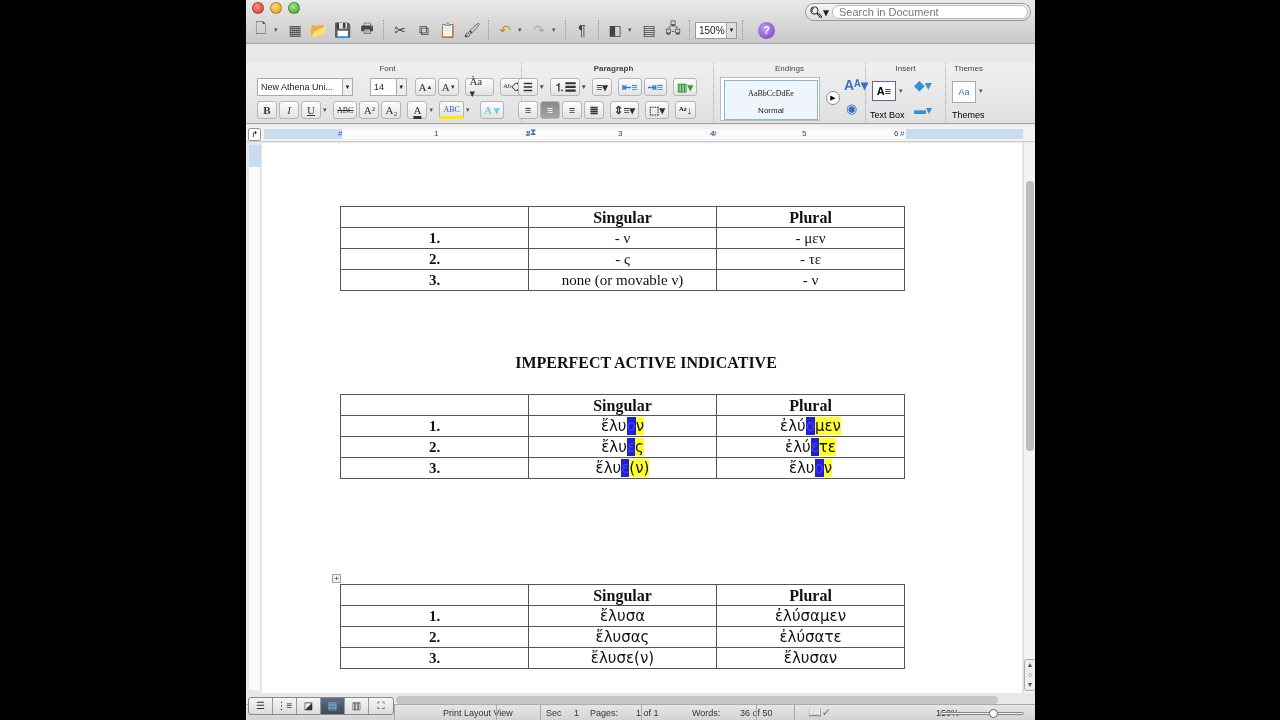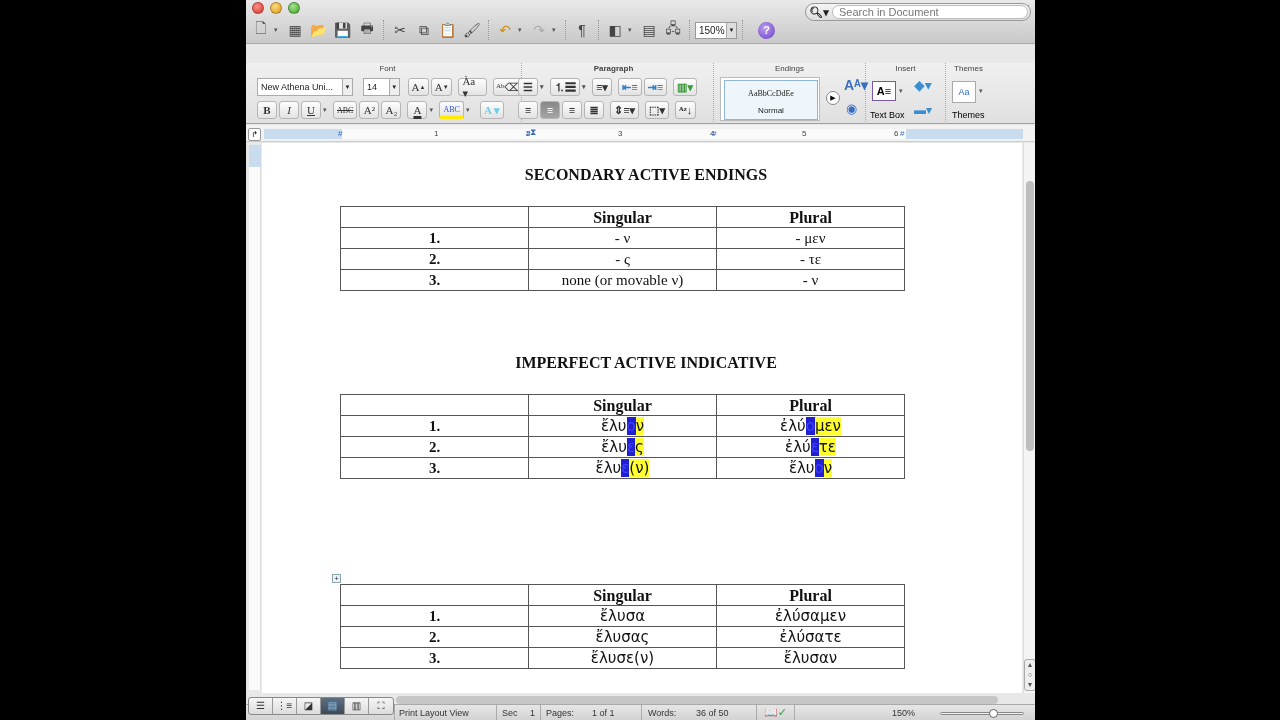--- a/index.html
+++ b/index.html
@@ -76,21 +76,21 @@
   .hlb { background: #2020d0; color: #4040ff; }
   .hly { background: #ffff30; }
   .move-handle { position: absolute; left: 70px; top: 431px; width: 9px; height: 9px; border: 1px solid #8aa; background: #eef; font-size: 8px; line-height: 7px; text-align: center; color: #333; }
 
   
   .hscroll { position: absolute; left: 150px; top: 696px; width: 602px; height: 8px; border-radius: 4px; background: #c6c6c6; }
   .statusbar { position: absolute; left: 0; top: 704px; width: 100%; height: 16px; background: linear-gradient(#e6e6e6,#d3d3d3); border-top: 1px solid #aaa; font-size: 9px; color: #333; }
   .views { position: absolute; left: 2px; top: -8px; display: flex; border: 1px solid #888; border-radius: 3px; overflow: hidden; background: linear-gradient(#f6f6f6,#dcdcdc); }
   .views span { width: 24px; height: 16px; border-right: 1px solid #999; font-size: 10px; text-align: center; line-height: 16px; color: #333; }
   .views span.on { background: linear-gradient(#5e6e82,#3d4a5a); color: #8cc4f0; }
-  .sb-item { position: absolute; top: 3px; }
+  .sb-item { position: absolute; top: 3px; margin-left: 44px; }
   .sb-sep { position: absolute; top: 0; height: 16px; border-left: 1px solid #aaa; }
   .zoom-slider { position: absolute; left: 694px; top: 7px; width: 84px; height: 3px; border: 1px solid #888; border-radius: 2px; background: #eee; }
   .zoom-knob { position: absolute; left: 48px; top: -4px; width: 9px; height: 9px; border-radius: 50%; border: 1px solid #666; background: #fff; }
 </style>
 </head>
 <body>
 
 <div class="window">
 
   <div class="titlebar">
@@ -139,21 +139,21 @@
     </div>
   </div>
 
 
   <div class="ribbon">
 
     <div class="rgroup" style="left:8px; width:268px;">
       <div class="rgroup-label">Font</div>
       <div class="rrow" style="left:3px; top:15px;">
         <div class="font-name"><span>New Athena Uni...</span><span class="dd">▼</span></div>
-        <div class="font-size" style="margin-left:8px"><span>14</span><span class="dd">▼</span></div>
+        <div class="font-size" style="margin-left:15px"><span>14</span><span class="dd">▼</span></div>
         <div class="rbtn" style="margin-left:6px">A<sup style="font-size:6px">▲</sup></div>
         <div class="rbtn">A<sup style="font-size:6px">▼</sup></div>
         <div class="rbtn" style="margin-left:4px">Àa ▾</div>
         <div class="rbtn" style="margin-left:4px">ᴬᵇ⌫</div>
       </div>
       <div class="rrow" style="left:3px; top:38px;">
         <div class="rbtn" style="font-weight:bold">B</div>
         <div class="rbtn" style="font-style:italic">I</div>
         <div class="rbtn" style="text-decoration:underline">U</div>
         <div class="tb-drop">▾</div>
@@ -238,21 +238,20 @@
     <span style="position:absolute;left:466px;top:4px;font-size:8px;color:#3a6fc0">#</span>
     <span style="position:absolute;left:654px;top:4px;font-size:8px;color:#3a6fc0">#</span>
   </div>
 
   <div class="vruler">
     <div class="top-margin"></div>
   </div>
 
   <div class="doc-area">
 
-    <div class="h" style="top:23px; left:-16px">SECONDARY ACTIVE ENDINGS</div>
     <table class="gt" style="top:63px">
       <tbody>
           <tr class="head">
         <td class="c0"></td>
         <td class="c1">Singular</td>
         <td class="c2">Plural</td>
       </tr>
       <tr>
         <td class="c0">1.</td>
         <td class="c1">- ν</td>

